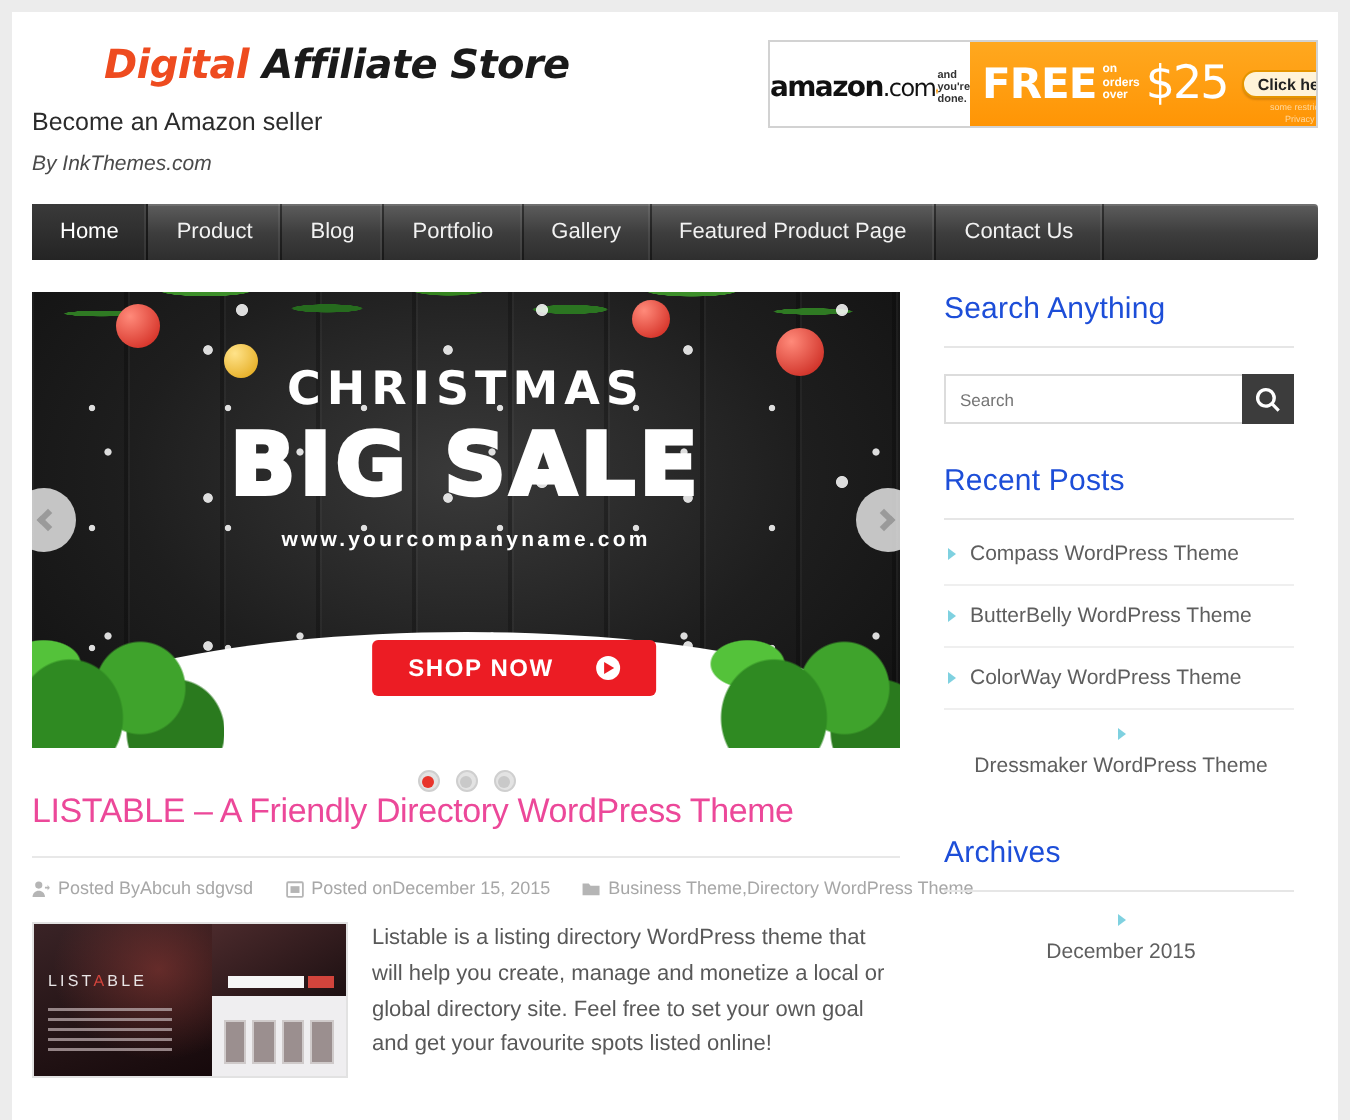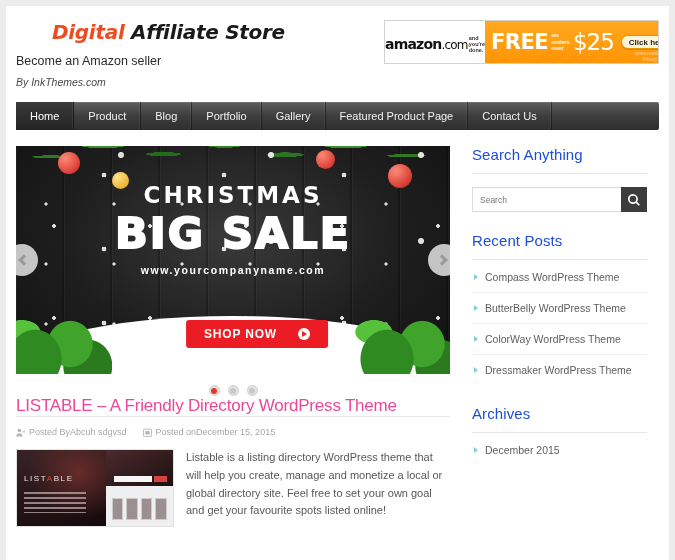--- a/index.html
+++ b/index.html
@@ -315,20 +315,21 @@
   
   .post-title {
     margin-top: 0;
     font-size: 17px;
     font-weight: normal;
     color: #ec4899;
     letter-spacing: -0.2px;
     cursor: pointer;
   }
   .post-meta {
+    margin-top: 12px;
     padding-top: 10px;
     border-top: 1px solid #e8e8e8;
     display: flex;
     align-items: flex-end;
     gap: 16px;
     font-size: 9px;
     color: #a7a7a7;
   }
   .meta-item { display: flex; align-items: center; gap: 4px; white-space: nowrap; }
   .meta-ico { width: 9px; height: 9px; fill: #b5b5b5; flex: none; }
@@ -426,21 +427,21 @@
   .search-btn svg { width: 12px; height: 12px; fill: #fff; }
   .w-list { list-style: none; margin-top: 2px; }
   .w-list li {
     display: flex; align-items: center; gap: 7px;
     padding: 9px 0 9px 2px;
     border-bottom: 1px solid #efefef;
     font-size: 10.5px;
     color: #5e5e5e;
     cursor: pointer;
   }
-  .w-list li:last-child { border-bottom: none; }
+  .w-list li:last-child { border-bottom: none; flex-direction: column; }
   .bullet {
     width: 0; height: 0; flex: none;
     border-left: 4px solid #7fd1e0;
     border-top: 3px solid transparent;
     border-bottom: 3px solid transparent;
   }
 </style>
 </head>
 <body>
 
@@ -551,20 +552,26 @@
               <path d="M13.9 4.2l1.6 2.6-1.6 2.6z"></path>
             </svg>
           <span>Posted ByAbcuh sdgvsd</span>
         </div>
         <div class="meta-item">
           <svg class="meta-ico" viewBox="0 0 16 16">
               <rect x="1" y="2" width="14" height="13" rx="1" fill="none" stroke="#b5b5b5" stroke-width="1.6"></rect>
               <rect x="4" y="5.5" width="8" height="6"></rect>
             </svg>
           <span>Posted onDecember 15, 2015</span>
+        </div>
+        <div class="meta-item">
+          <svg class="meta-ico" viewBox="0 0 16 16">
+              <path d="M0.5 3h5.5l1.6 2h8v8.5H0.5z"></path>
+            </svg>
+          <span>Business Theme,Directory WordPress Theme</span>
         </div>
       </div>
 
       <div class="post-body">
         <div class="thumb">
           <div class="thumb-l"></div>
           <div class="thumb-listable"><span>LIST</span><b>A</b><span>BLE</span></div>
           <div class="thumb-lines"></div>
           <div class="thumb-r">
             <div class="thumb-r-top"></div>

